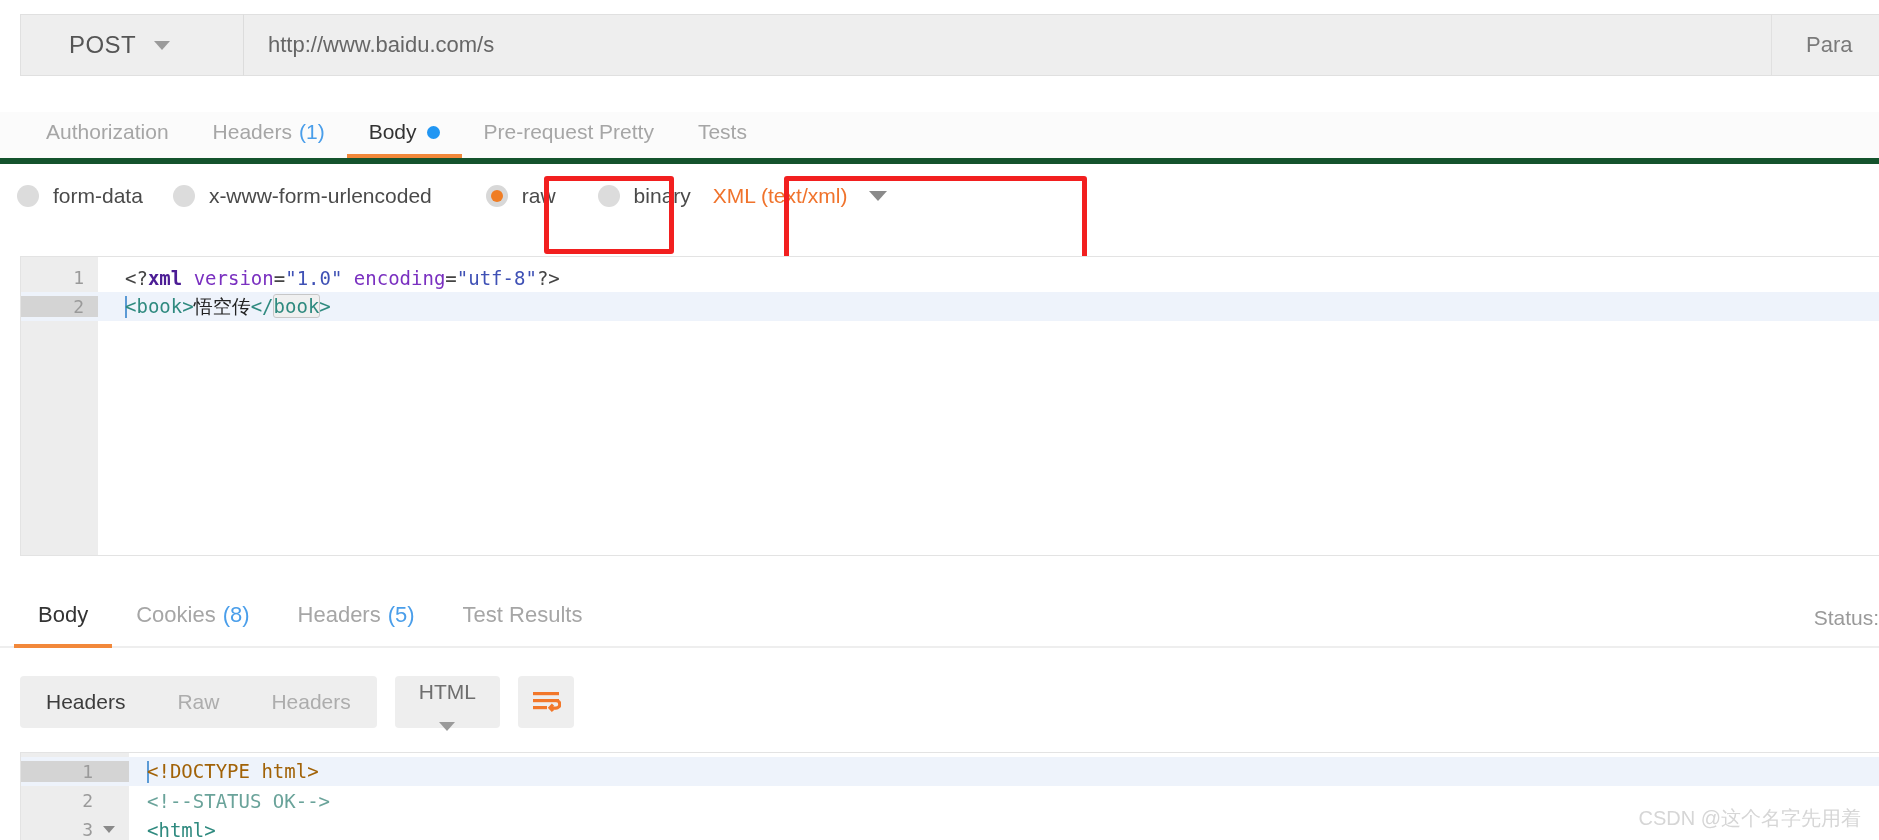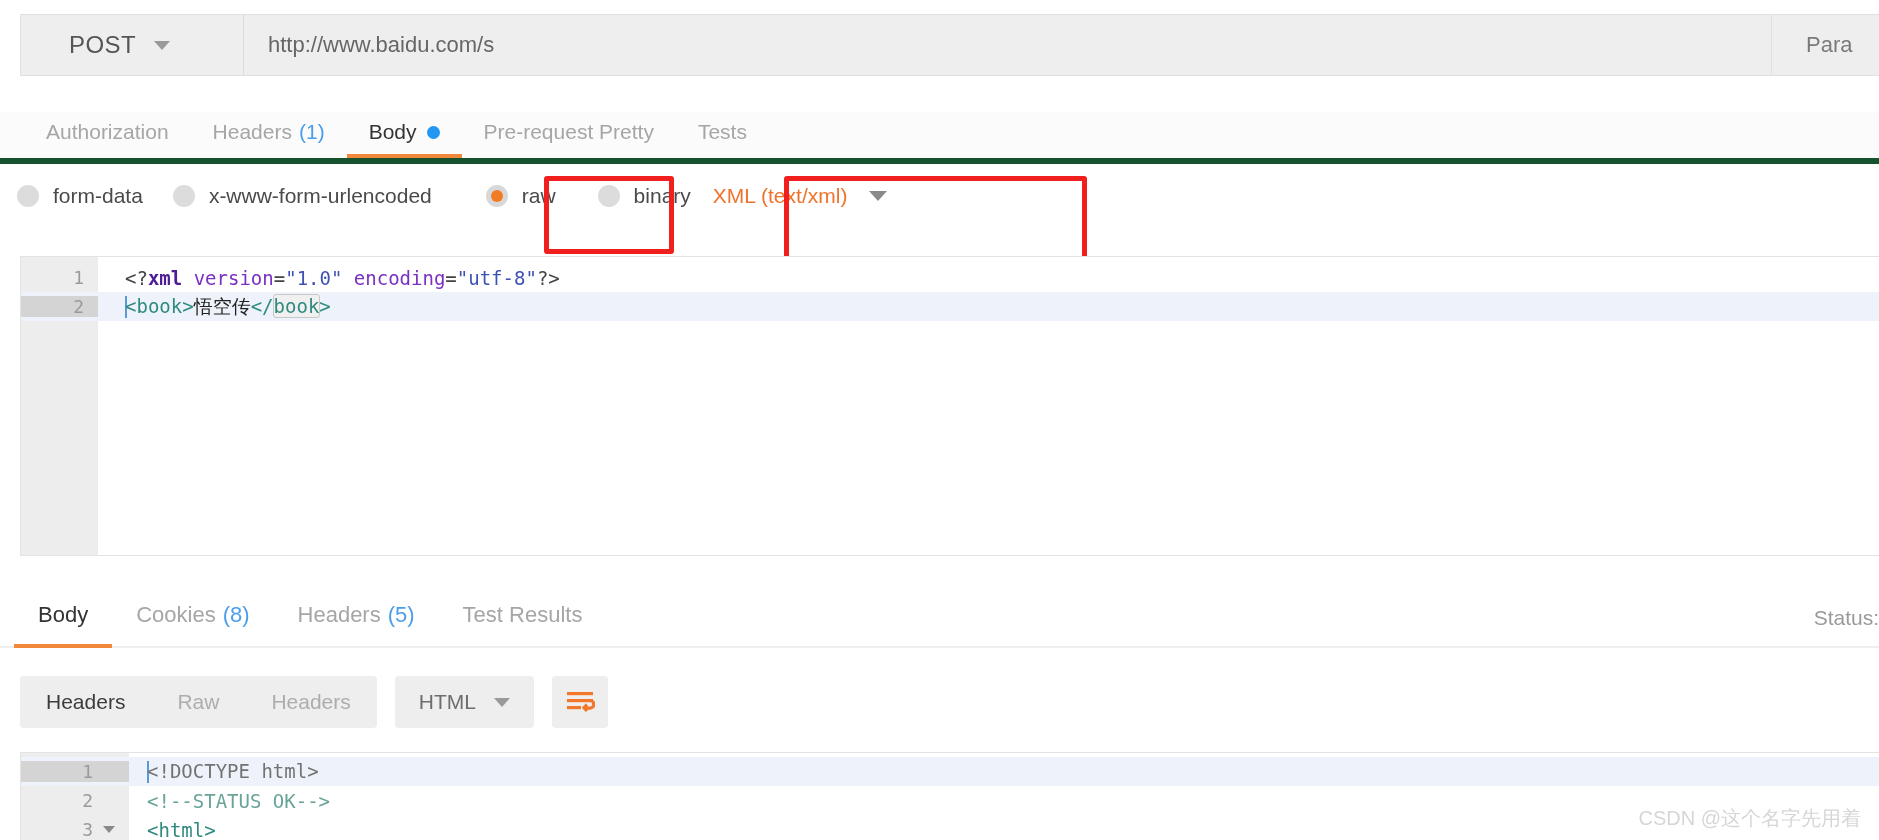--- a/index.html
+++ b/index.html
@@ -205,22 +205,22 @@
   .seg {
     padding: 0 26px; height: 52px;
     display: flex; align-items: center;
     font-size: 21px; color: #adadad;
     white-space: nowrap;
   }
   .seg.active { color: #3c3c3c; }
   .fmt-select {
     display: flex; align-items: center; gap: 18px;
     background: #eeeeee; border-radius: 4px;
-    height: 52px; padding: 12px 24px;
-    font-size: 21px; color: #6e6e6e;
+    height: 52px; padding: 4px 24px;
+    font-size: 21px; color: #6e6e6e; flex-direction: column;
   }
   .wrap-btn {
     width: 56px; height: 52px;
     background: #eeeeee; border-radius: 4px;
     display: flex; align-items: center; justify-content: center;
   }
 
   
   .resp-editor {
     position: absolute; left: 20px; top: 752px;
@@ -234,21 +234,21 @@
   .resp-editor .code-line .src { padding-left: 18px; }
   .resp-editor .code-line.cur { background: #eef3fb; }
   .resp-editor .code-line.cur .ln { background: #d4d4d4; }
   .fold {
     position: absolute; left: 82px;
     width: 0; height: 0;
     border-left: 6px solid transparent;
     border-right: 6px solid transparent;
     border-top: 7px solid #8a8a8a;
   }
-  .tok-doctype { color: #737373; }
+  .tok-doctype { color: #a16207; }
   .tok-comment { color: #6aa39a; }
 
   
   .watermark {
     position: absolute; right: 18px; bottom: 8px;
     font-size: 20px; color: #d6d6d6;
     white-space: nowrap;
   }
 </style>
 </head>

